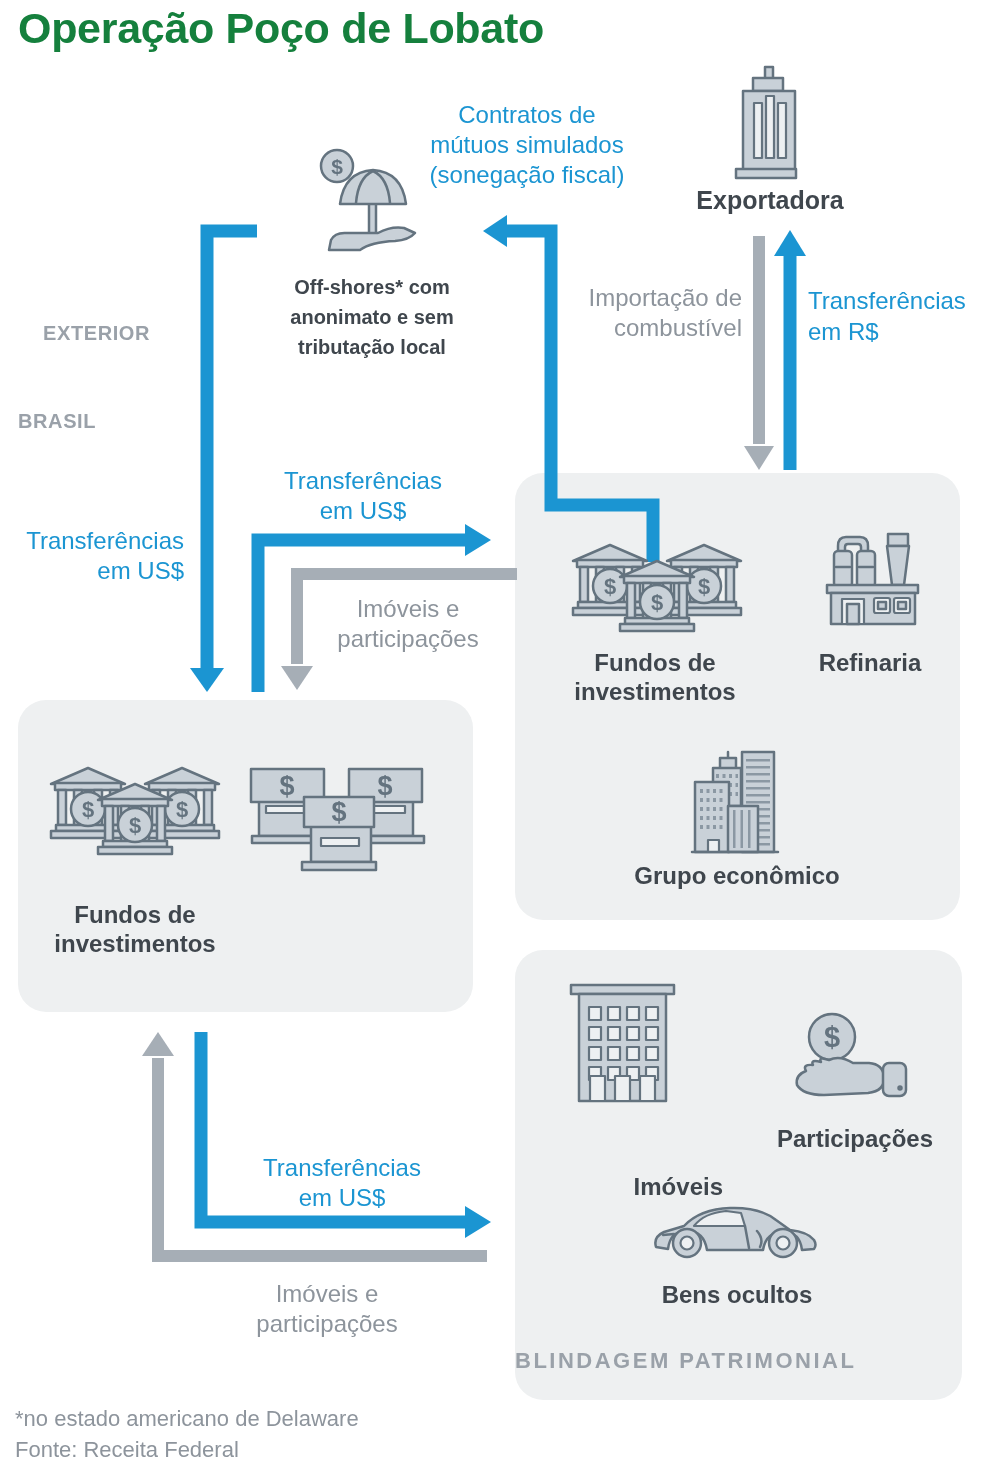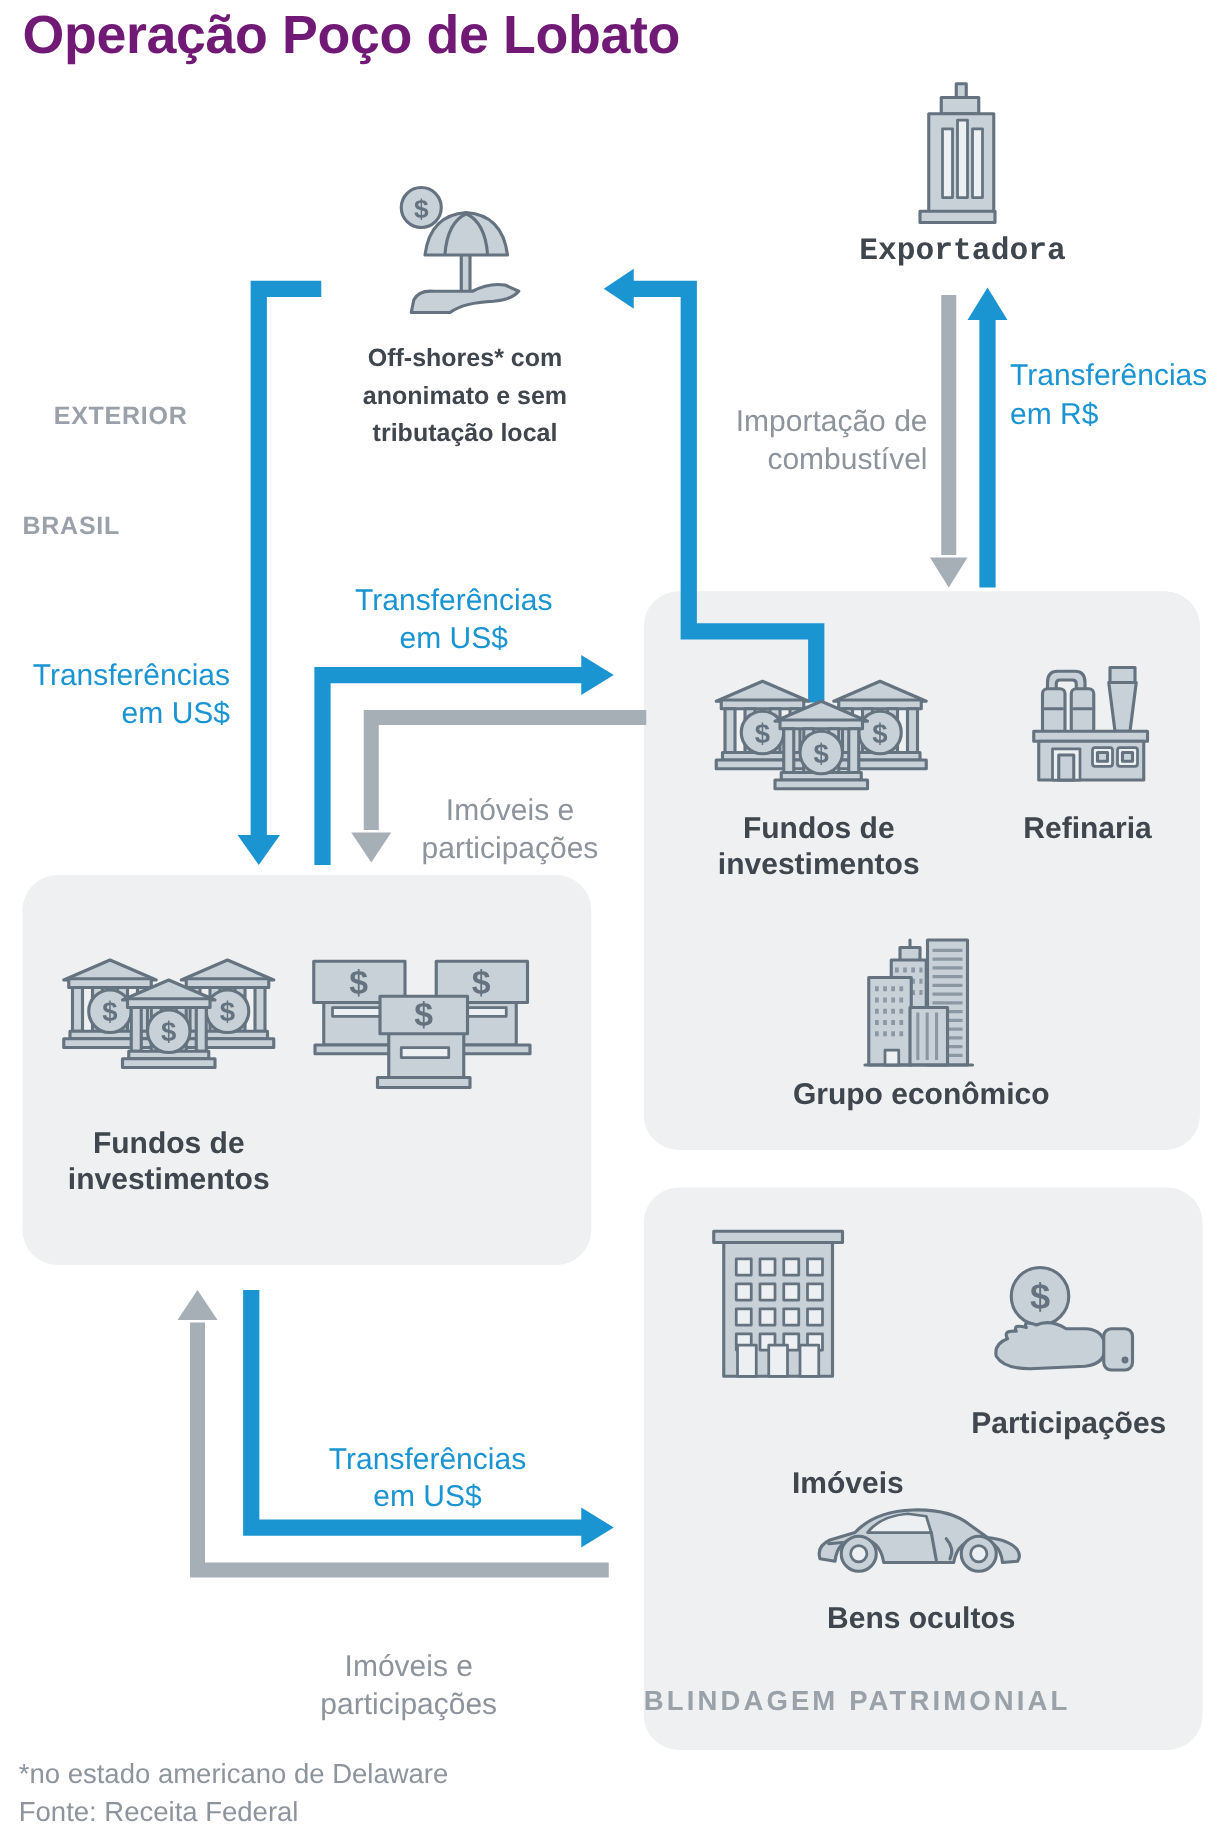--- a/index.html
+++ b/index.html
@@ -2,23 +2,23 @@
 <html><head>
 <meta charset="utf-8">
 <style>
   html,body{margin:0;padding:0;background:#fff;}
   .canvas{position:relative;width:984px;height:1477px;background:#ffffff;overflow:hidden;
           font-family:"Liberation Sans","DejaVu Sans",sans-serif;}
   .layer{position:absolute;left:0;top:0;width:984px;height:1477px;}
   .panel{position:absolute;background:#eef0f1;border-radius:28px;}
   .lbl{position:absolute;white-space:pre-line;}
   .title{position:absolute;left:18px;top:4px;font-size:43px;line-height:48px;font-weight:bold;
-         color:#701a75;letter-spacing:-0.3px;white-space:nowrap;text-align:right;}
+         color:#15803d;letter-spacing:-0.3px;white-space:nowrap;text-align:right;}
   .blue{color:#1b95d2;font-size:24px;line-height:30px;}
-  .gray{color:#8d949c;font-size:24px;line-height:30px;margin-top:40px;}
+  .gray{color:#8d949c;font-size:24px;line-height:30px;}
   .dark{color:#3f464d;font-weight:bold;font-size:24px;line-height:29px;}
   .center{text-align:center;}
   .right{text-align:right;}
   .region{color:#9aa1a9;font-weight:bold;font-size:20px;letter-spacing:0.6px;}
   .blind{color:#9aa1a9;font-weight:bold;font-size:22px;letter-spacing:2.5px;text-align:left;}
   .foot{color:#8d949c;font-size:22px;line-height:31px;}
   
   .if{fill:#c9d1d8;stroke:#64737f;stroke-width:2.5;stroke-linejoin:round;}
   .iw{fill:#edf0f2;stroke:#64737f;stroke-width:2.2;stroke-linejoin:round;}
   .ln{fill:none;stroke:#64737f;stroke-width:2.5;stroke-linecap:round;}
@@ -228,22 +228,25 @@
       <circle class="if" cx="687" cy="1243" r="14"></circle>
       <circle class="iw" cx="687" cy="1243" r="6.5"></circle>
       <circle class="if" cx="783" cy="1243" r="14"></circle>
       <circle class="iw" cx="783" cy="1243" r="6.5"></circle>
       <path class="ln" d="M663,1235 L674,1234"></path>
     </g>
   </svg>
 
   <div class="title">Operação Poço de Lobato</div>
 
-
-  <div class="lbl dark center" style="left:670px;top:186px;width:200px;font-size:25px;font-family:Liberation Mono, monospace;">Exportadora</div>
+  <div class="lbl blue center" style="left:412px;top:100px;width:230px;">Contratos de
+mútuos simulados
+(sonegação fiscal)</div>
+
+  <div class="lbl dark center" style="left:670px;top:186px;width:200px;font-size:25px;">Exportadora</div>
 
   <div class="lbl dark center" style="left:242px;top:272px;width:260px;font-size:20px;line-height:30px;">Off-shores* com
 anonimato e sem
 tributação local</div>
 
   <div class="lbl region" style="left:18px;top:322px;margin-left:25px;">EXTERIOR</div>
   <div class="lbl region" style="left:18px;top:410px;">BRASIL</div>
 
   <div class="lbl gray right" style="left:555px;top:283px;width:187px;">Importação de
 combustível</div>

